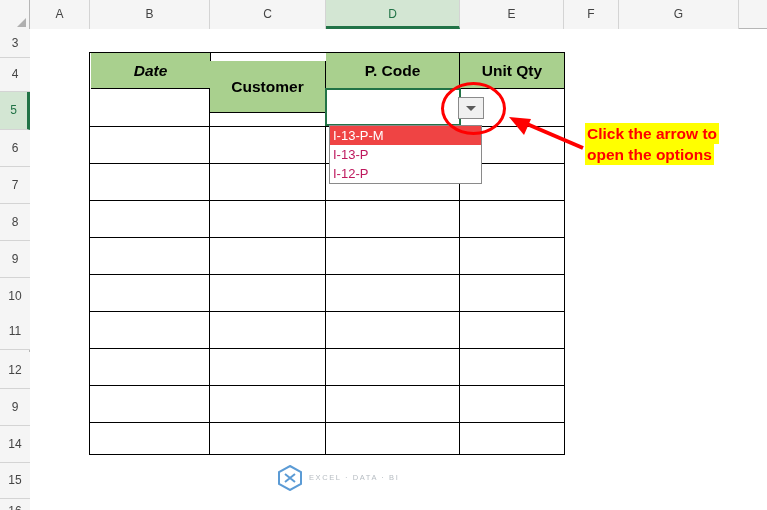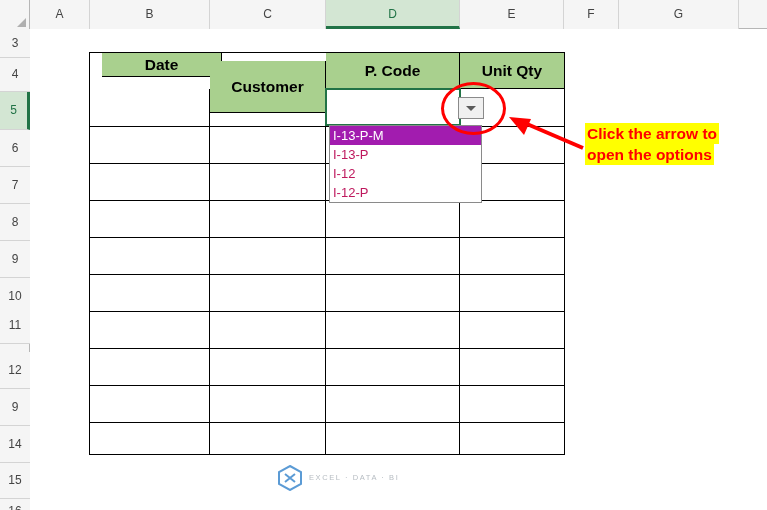--- a/index.html
+++ b/index.html
@@ -156,21 +156,21 @@
   }
   .dd-item {
     height: 19px;
     line-height: 19px;
     padding-left: 3px;
     font-size: 13px;
     color: #be185d;
     white-space: nowrap;
   }
   .dd-item.selected {
-    background: #a21caf;
+    background: #ef4444;
     color: #ffffff;
   }
 
   
   .ellipse {
     position: absolute;
     border: 3px solid #ff0000;
     border-radius: 50%;
     box-sizing: border-box;
     background: transparent;
@@ -244,31 +244,31 @@
 
   <div class="row-header-strip">
     <div class="row-cell" style="top:0px;height:29px;line-height:28px;">3</div>
     <div class="row-cell" style="top:29px;height:34px;line-height:33px;">4</div>
     <div class="row-cell selected" style="top:63px;height:38px;line-height:37px;">5</div>
     <div class="row-cell" style="top:101px;height:37px;line-height:36px;">6</div>
     <div class="row-cell" style="top:138px;height:37px;line-height:36px;">7</div>
     <div class="row-cell" style="top:175px;height:37px;line-height:36px;">8</div>
     <div class="row-cell" style="top:212px;height:37px;line-height:36px;">9</div>
     <div class="row-cell" style="top:249px;height:37px;line-height:36px;">10</div>
-    <div class="row-cell" style="top:278px;height:37px;line-height:36px;">11</div>
+    <div class="row-cell" style="top:284px;height:37px;line-height:36px;">11</div>
     <div class="row-cell" style="top:323px;height:37px;line-height:36px;">12</div>
     <div class="row-cell" style="top:360px;height:37px;line-height:36px;">9</div>
     <div class="row-cell" style="top:397px;height:37px;line-height:36px;">14</div>
     <div class="row-cell" style="top:434px;height:36px;line-height:35px;">15</div>
     <div class="row-cell" style="top:470px;height:40px;line-height:24px;">16</div>
   </div>
 
   <div class="table-block" style="left:89px;top:52px;width:476px;height:403px;">
 
-    <div class="tcell thead" style="left:12px;top:0px;width:120px;height:24px;">Date</div>
+    <div class="tcell thead" style="left:1px;top:0px;width:120px;height:36px;font-style:italic;">Date</div>
     <div class="tcell thead" style="left:120px;top:8px;width:116px;height:52px;">Customer</div>
     <div class="tcell thead" style="left:236px;top:0px;width:134px;height:36px;">P. Code</div>
     <div class="tcell thead noright" style="left:370px;top:0px;width:104px;height:36px;">Unit Qty</div>
 
     <div class="tcell" style="left:0px;top:36px;width:120px;height:38px;"></div>
     <div class="tcell" style="left:120px;top:36px;width:116px;height:38px;"></div>
     <div class="tcell" style="left:236px;top:36px;width:134px;height:38px;"></div>
     <div class="tcell noright" style="left:370px;top:36px;width:104px;height:38px;"></div>
 
     <div class="tcell" style="left:0px;top:74px;width:120px;height:37px;"></div>
@@ -319,21 +319,20 @@
 
   <div class="active-cell" style="left:325px;top:88px;width:136px;height:38px;"></div>
 
   <div class="dd-button" style="left:458px;top:97px;">
     <div class="caret"></div>
   </div>
 
   <div class="dd-list" style="left:329px;top:125px;width:153px;">
     <div class="dd-item selected">I-13-P-M</div>
     <div class="dd-item">I-13-P</div>
-    <div class="dd-item">I-12</div>
     <div class="dd-item">I-12-P</div>
   </div>
 
   <div class="ellipse" style="left:441px;top:82px;width:65px;height:53px;"></div>
 
   <svg class="arrow-svg" style="left:505px;top:116px;" width="80" height="36" viewBox="0 0 80 36">
     <line x1="78" y1="32" x2="22" y2="8" stroke="#ff0000" stroke-width="4"></line>
     <polygon points="4,1 26,3 19,19" fill="#ff0000"></polygon>
   </svg>
 

